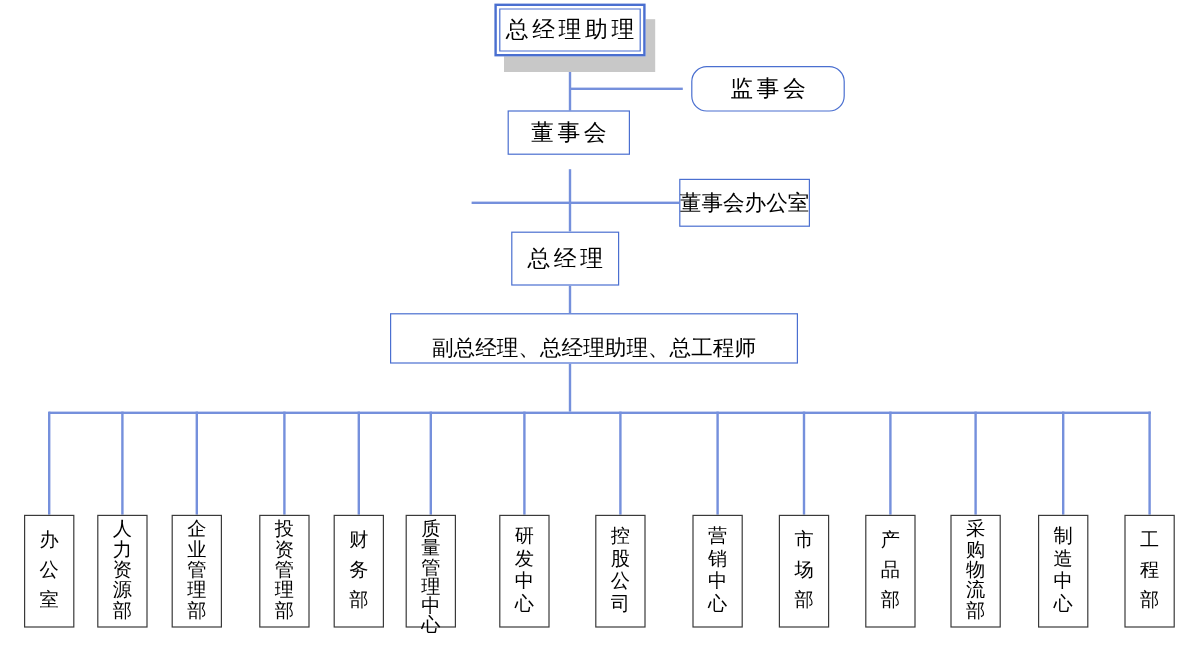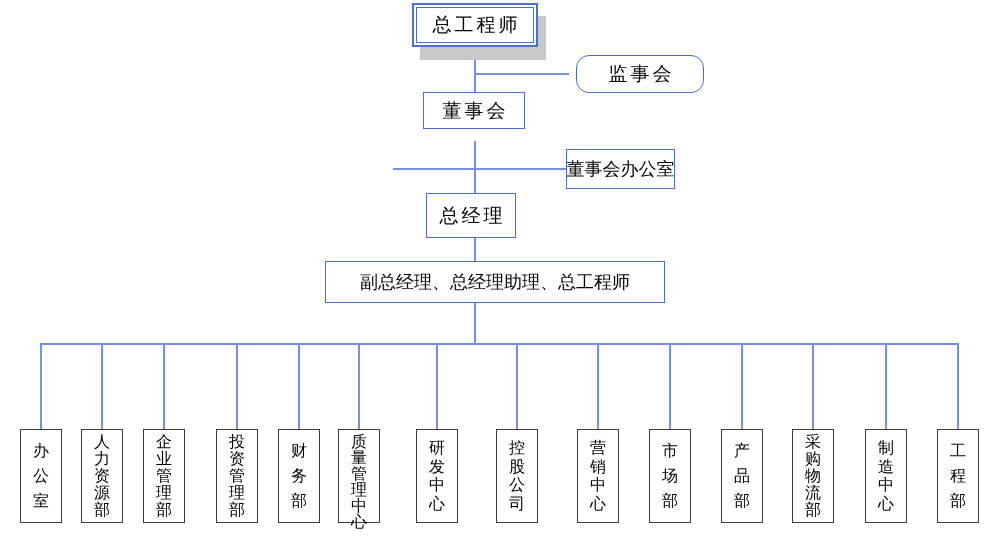--- a/index.html
+++ b/index.html
@@ -47,41 +47,41 @@
 
   <div class="line" style="left:474px;top:47px;width:2px;height:57px;"></div>
   <div class="line" style="left:475px;top:73px;width:94px;height:2px;"></div>
   <div class="line" style="left:474px;top:141px;width:2px;height:52px;"></div>
   <div class="line" style="left:393px;top:168px;width:173px;height:2px;"></div>
   <div class="line" style="left:474px;top:238px;width:2px;height:23px;"></div>
   <div class="line" style="left:474px;top:303px;width:2px;height:40px;"></div>
   <div class="line" style="left:41px;top:343px;width:918px;height:2px;"></div>
 
   <div class="node double" style="left:412px;top:3px;width:126px;height:44px;">
-    <span>总工程师</span>
+    <span>总经理助理</span>
   </div>
 
   <div class="node" style="left:576px;top:55px;width:128px;height:38px;border-radius:13px;">
     <span>监事会</span>
   </div>
 
   <div class="node" style="left:423px;top:92px;width:102px;height:37px;">
     <span>董事会</span>
   </div>
 
 
   <div class="node tight" style="left:566px;top:149px;width:109px;height:40px;">
     <span>董事会办公室</span>
   </div>
 
   <div class="node" style="left:426px;top:193px;width:90px;height:45px;">
     <span>总经理</span>
   </div>
 
-  <div class="node tight" style="left:325px;top:261px;width:340px;height:42px;">
+  <div class="node tight" style="left:325px;top:261px;width:340px;height:42px;align-items:flex-end;">
     <span>副总经理、总经理助理、总工程师</span>
   </div>
 
   <div id="dept-layer">
       <div class="line" style="left: 40px; top: 343px; width: 2px; height: 86px;"></div>
       <div class="dept" style="left: 20px; padding-bottom: 13px; padding-top: 13px;">
         <span class="vchar">办</span>
         <span class="vchar">公</span>
         <span class="vchar">室</span>
       </div>

